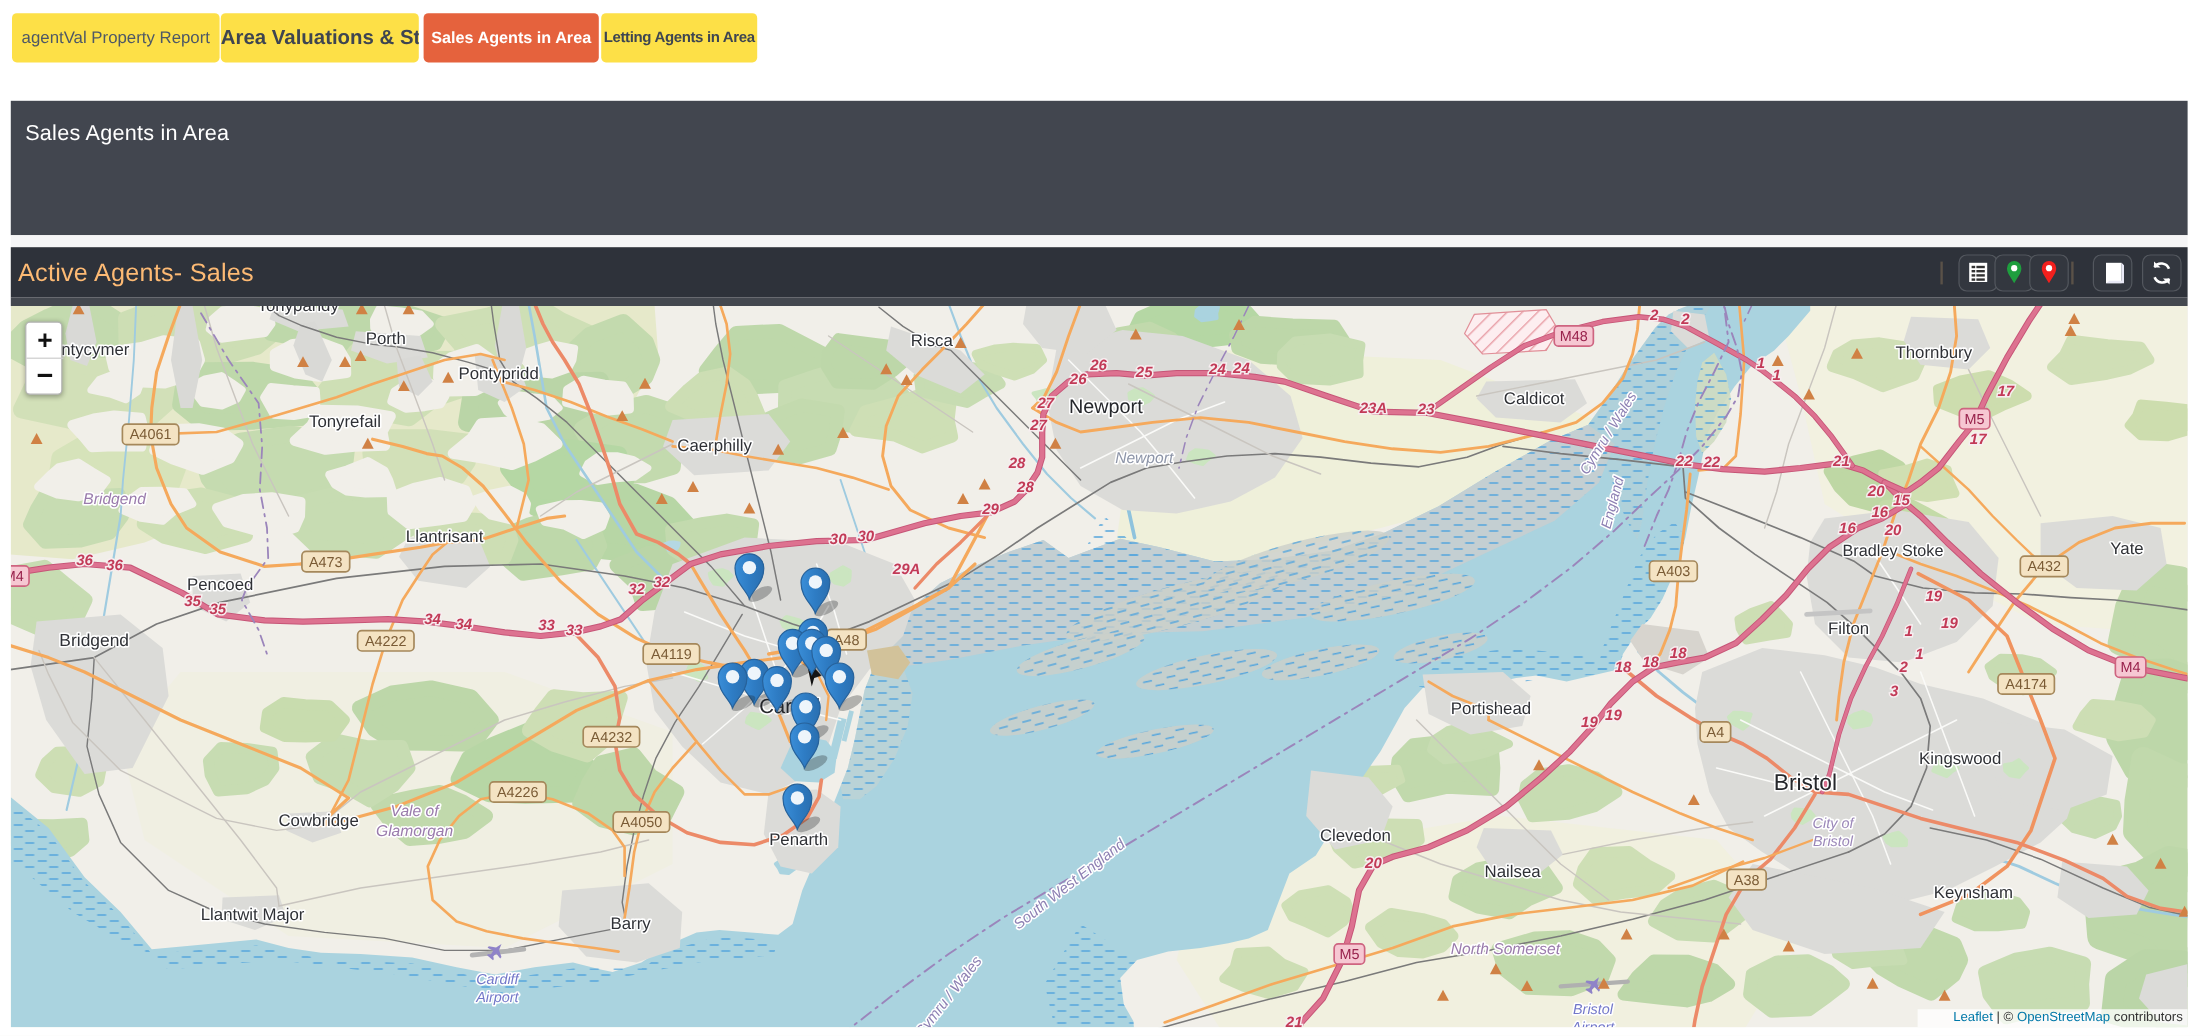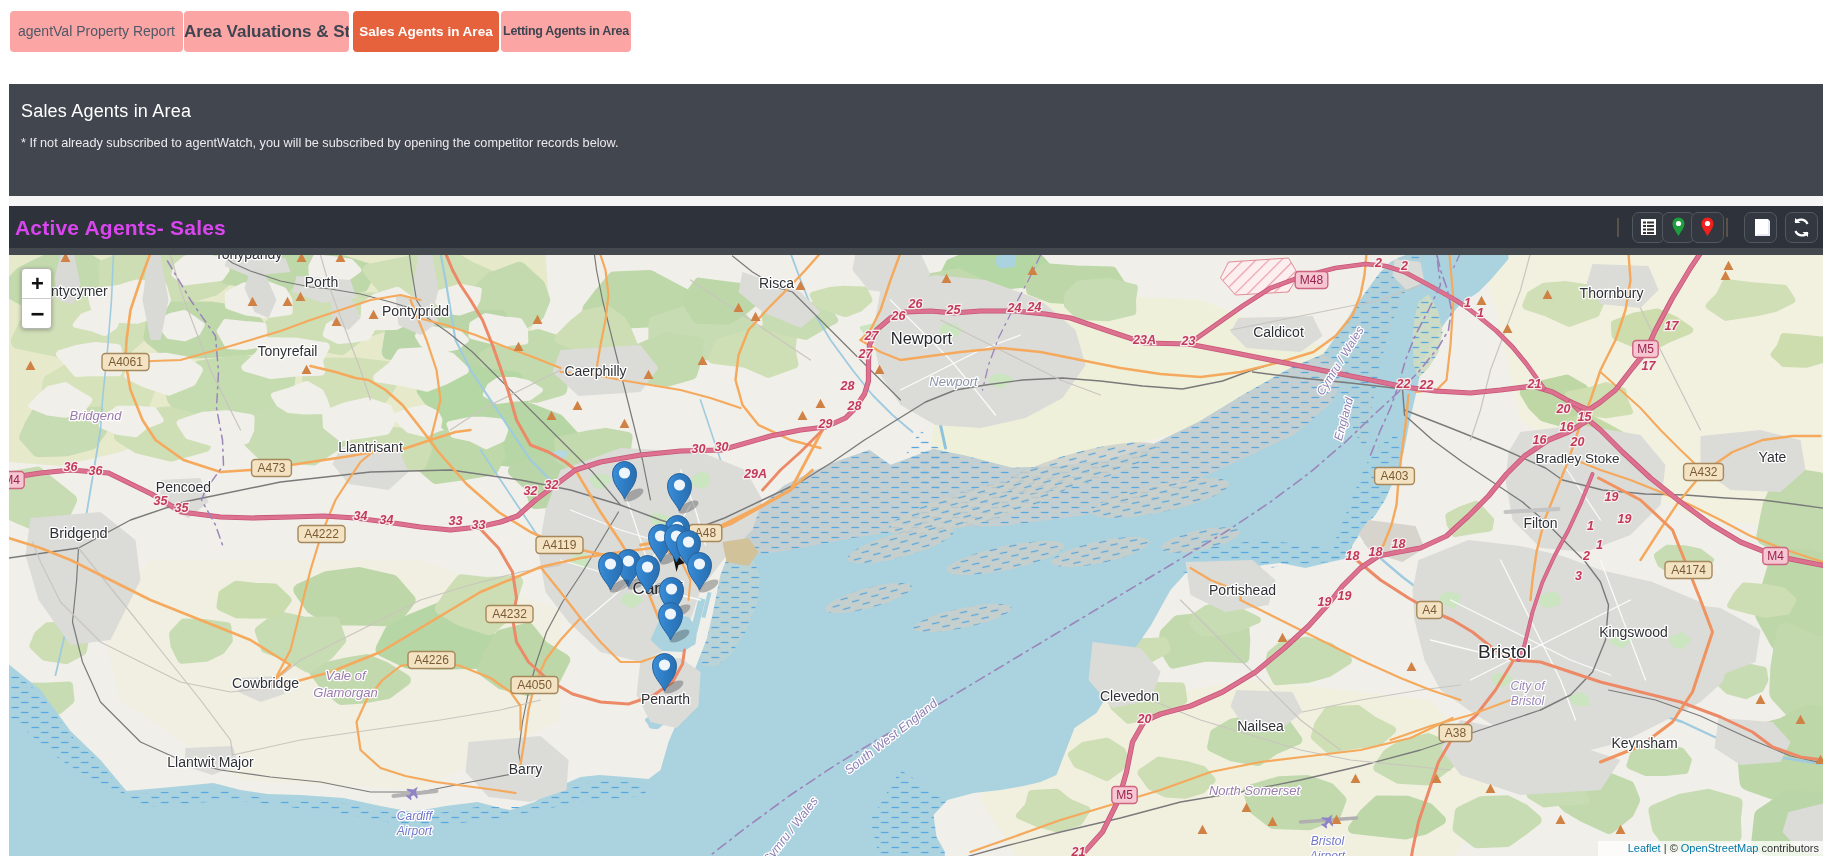--- a/index.html
+++ b/index.html
@@ -1,44 +1,43 @@
 <!DOCTYPE html>
 <html><head><meta charset="utf-8">
 <style>
 * { margin:0; padding:0; box-sizing:border-box; }
 html,body { background:#ffffff; font-family:"Liberation Sans", sans-serif; width:1836px; height:863px; overflow:hidden; }
-.tab { position:absolute; top:11px; height:41px; line-height:41px; text-align:center; white-space:nowrap; overflow:hidden; background:#fca5a5; border-radius:4px; font-size:13.5px; font-weight:bold; color:#3e4551; }
+.tab { position:absolute; top:11px; height:41px; line-height:41px; text-align:center; white-space:nowrap; overflow:hidden; background:#fde047; border-radius:4px; font-size:13.5px; font-weight:bold; color:#3e4551; }
 .t1 { left:10px; width:173px; color:#4e5866; font-weight:normal; font-size:14px; }
 .t2 { left:184px; width:165px; font-size:17px; }
 .t3 { left:353px; width:146px; background:#e5623d; color:#ffffff; font-size:13.5px; }
 .t4 { left:501px; width:130px; font-size:12.5px; letter-spacing:-0.3px;text-align:center; }
 .panel1 { position:absolute; left:9px; top:84px; width:1814px; height:112px; background:#42464f; color:#fff; }
 .panel1 h2 { font-size:18px; font-weight:normal; padding:17px 0 0 12px; letter-spacing:0.2px; }
 .panel1 p { font-size:12.7px; color:#eceaee; padding:14px 0 0 12px; }
 .gap { position:absolute; left:9px; top:196px; width:1814px; height:10px; background:#f5f5f6; }
-.bar2 { position:absolute; left:9px; top:206px; width:1814px; height:42px; background:#2e323a; color:#d946ef;font-weight:bold; }
+.bar2 { position:absolute; left:9px; top:206px; width:1814px; height:42px; background:#2e323a; color:#fdba74; }
 .bar2 .title { position:absolute; left:6px; top:10px; font-size:21px; letter-spacing:0.2px; }
 .strip { position:absolute; left:9px; top:248px; width:1814px; height:7px; background:#44484f; }
 .mapframe { position:absolute; left:8.5px; top:255px; width:1814.5px; height:601px; background:#f1efe9; overflow:hidden; }
 .ibtn { position:absolute; top:212px; width:33px; height:31px; border:1px solid #53575e; border-radius:7px; background:#33373f; }
 .isep { position:absolute; top:218px; width:2px; height:19px; background:#5a5248; }
 .zoomctl { position:absolute; left:21px; top:268px; width:31px; height:61px; background:#fff; border:1px solid #b5b5b5; border-radius:4px; box-shadow:0 1px 4px rgba(0,0,0,0.3); }
 .zoomctl .zin { position:absolute; top:0; left:0; width:31px; height:30px; border-bottom:1px solid #ccc; text-align:center; font-size:22px; font-weight:bold; color:#111; line-height:30px; }
 .zoomctl .zout { position:absolute; top:31px; left:0; width:31px; height:30px; text-align:center; font-size:24px; font-weight:bold; color:#111; line-height:28px; }
 .attr { position:absolute; left:1598px; top:841px; width:225px; height:15px; background:rgba(255,255,255,0.75); font-size:11px; color:#333; text-align:right; padding-right:4px; line-height:15px; }
 .attr a { color:#0078a8; text-decoration:none; }
 </style></head>
 <body>
 <span class="tab t1">agentVal Property Report</span>
 <span class="tab t2">Area Valuations &amp; Stats</span>
 <span class="tab t3">Sales Agents in Area</span>
 <span class="tab t4">Letting Agents in Area</span>
 <div class="panel1">
 <h2>Sales Agents in Area</h2>
-<p>* If not already subscribed to agentWatch, you will be subscribed by opening the competitor records below.</p>
 </div>
 <div class="gap"></div>
 <div class="bar2">
 <span class="title">Active Agents- Sales</span>
 </div>
 <div class="isep" style="left:1617px"></div>
 <div class="ibtn" style="left:1632px">
 <svg width="31" height="29" viewBox="0 0 31 29">
       <rect x="8" y="6" width="15" height="16" fill="#fff"></rect>
       <rect x="10" y="8.5" width="3" height="2" fill="#333"></rect>

